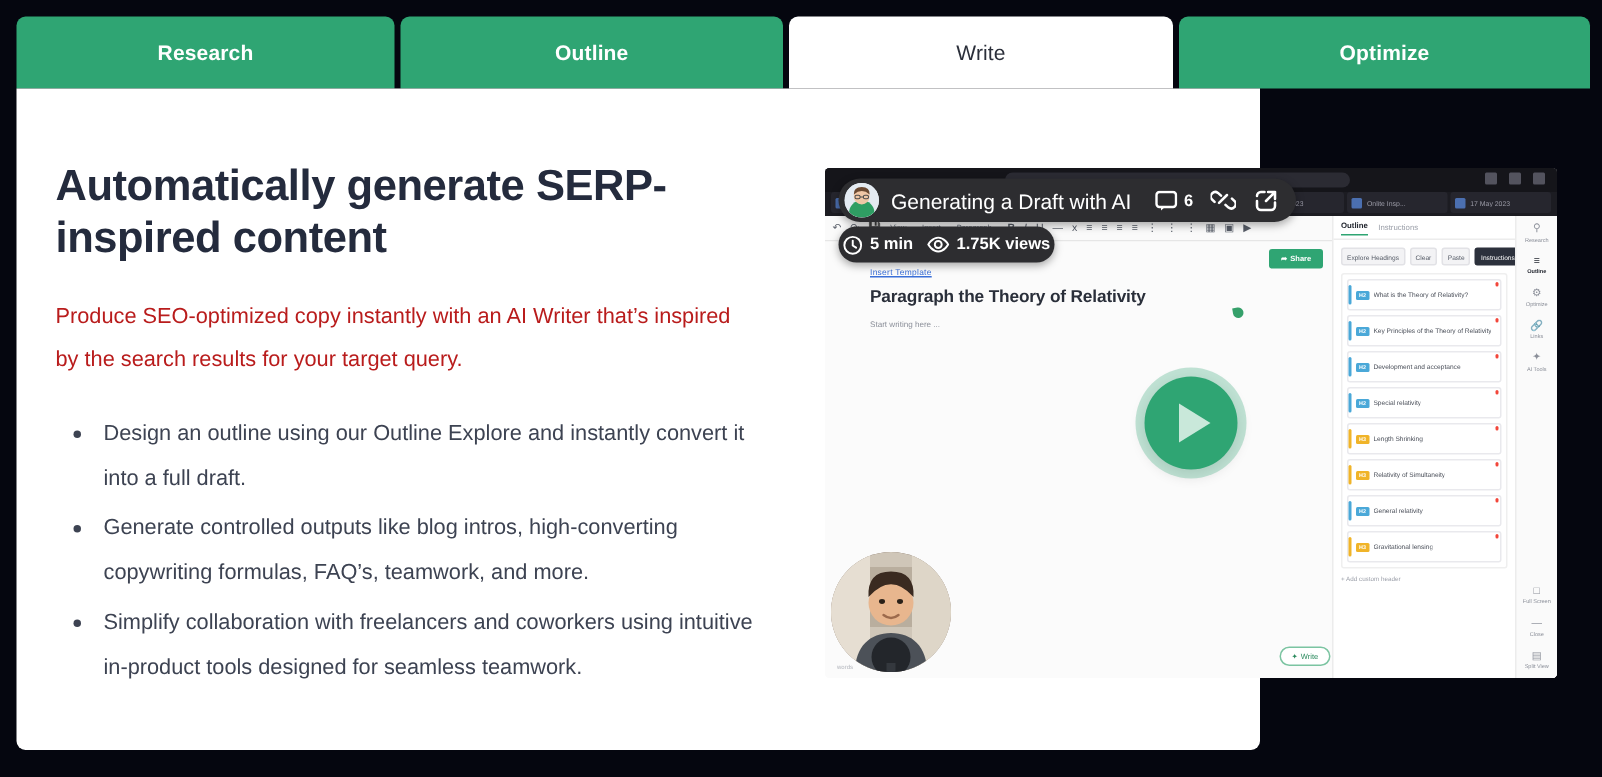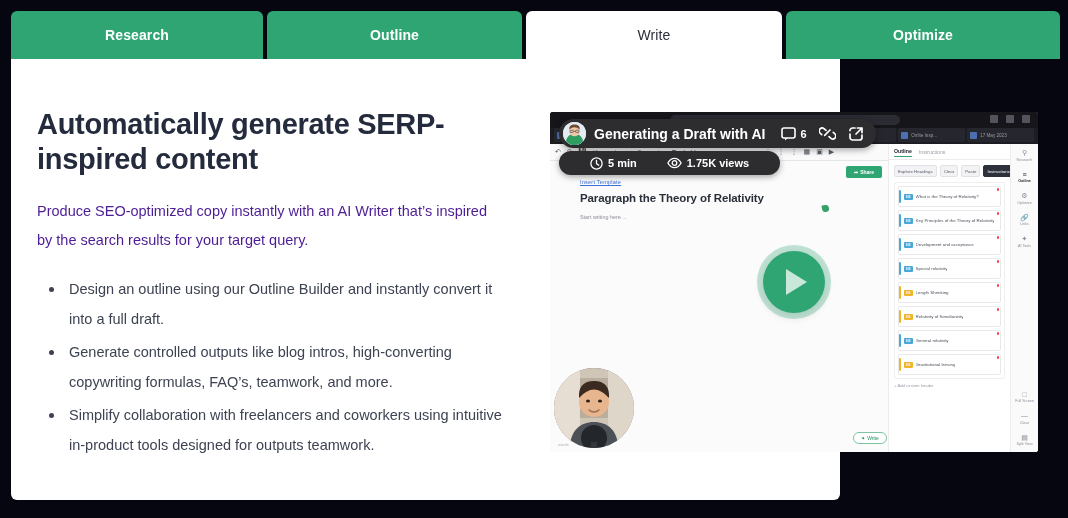--- a/index.html
+++ b/index.html
@@ -32,21 +32,21 @@
     background: #ffffff; border-radius: 0 0 6px 6px;
   }
 
   
   .left { position: absolute; left: 26px; top: 48px; width: 490px; }
   .headline {
     font-size: 29px; line-height: 1.2; font-weight: bold; color: #242b3d;
     letter-spacing: -.3px; max-width: 420px;
   }
   .subcopy {
-    margin-top: 20px; font-size: 14.5px; line-height: 2.05; color: #4c1d95;
+    margin-top: 20px; font-size: 14.5px; line-height: 2.05; color: #b91c1c;
     max-width: 460px;
   }
   .bullets { margin-top: 18px; list-style: none; }
   .bullets li {
     position: relative; padding-left: 32px; margin-bottom: 2px;
     font-size: 14.5px; line-height: 2.1; color: #3d4352; max-width: 480px;
   }
   .bullets li .dot {
     position: absolute; left: 12px; top: 13px;
     width: 5px; height: 5px; border-radius: 50%; background: #3d4352;
@@ -158,28 +158,28 @@
   .ov-title {
     position: absolute; left: 9px; top: 7px; height: 29px;
     background: #2d2d30; border-radius: 15px;
     display: flex; align-items: center; gap: 8px; padding: 0 12px 0 4px;
     box-shadow: 0 2px 6px rgba(0,0,0,.35);
   }
   .ov-title .avatar {
     width: 23px; height: 23px; border-radius: 50%; overflow: hidden;
     background: #dfe6ee; flex: none; position: relative;
   }
-  .ov-title .vt { color: #fff; font-size: 14px; font-weight: bold; white-space: nowrap; }
+  .ov-title .vt { color: #fff; font-size: 14px; font-weight: normal; white-space: nowrap; }
   .ov-acts { display: flex; align-items: center; gap: 12px; margin-left: 8px; }
   .ov-acts .act { color: #fff; display: flex; align-items: center; gap: 4px; font-size: 11px; font-weight: bold; cursor: pointer; }
 
   .ov-meta {
     position: absolute; left: 9px; top: 39px; height: 24px;
     background: #2d2d30; border-radius: 12px;
-    display: flex; align-items: center; gap: 30px; padding: 0 31px;
+    display: flex; align-items: center; gap: 9px; padding: 0 3px;
     box-shadow: 0 2px 6px rgba(0,0,0,.35);
   }
   .ov-meta .m { color: #fff; font-size: 11px; font-weight: bold; display: flex; align-items: center; gap: 5px; white-space: nowrap; }
 
   .play {
     position: absolute; left: 50%; top: 50%; transform: translate(-50%,-50%);
     width: 62px; height: 62px; border-radius: 50%; background: #2fa573;
     box-shadow: 0 0 0 6px rgba(120,195,165,.45), 0 3px 10px rgba(0,0,0,.18);
     display: flex; align-items: center; justify-content: center; cursor: pointer;
   }
@@ -215,23 +215,23 @@
         <span>Optimize</span>
       </div>
   </div>
 
   <div class="panel">
 
     <div class="left">
       <h1 class="headline">Automatically generate SERP-inspired content</h1>
       <p class="subcopy">Produce SEO-optimized copy instantly with an AI Writer that’s inspired by the search results for your target query.</p>
       <ul class="bullets">
-        <li><span class="dot"></span><span>Design an outline using our Outline Builder and instantly convert it into a full draft.</span></li>
+        <li><span class="dot"></span><span>Design an outline using our Outline Explore and instantly convert it into a full draft.</span></li>
         <li><span class="dot"></span><span>Generate controlled outputs like blog intros, high-converting copywriting formulas, FAQ’s, teamwork, and more.</span></li>
-        <li><span class="dot"></span><span>Simplify collaboration with freelancers and coworkers using intuitive in-product tools designed for outputs teamwork.</span></li>
+        <li><span class="dot"></span><span>Simplify collaboration with freelancers and coworkers using intuitive in-product tools designed for seamless teamwork.</span></li>
       </ul>
     </div>
 
     <div class="video">
 
       <div class="chrome">
         <div class="topline"></div>
         <div class="urlpill"></div>
         <div class="winicons">
             <i></i>

